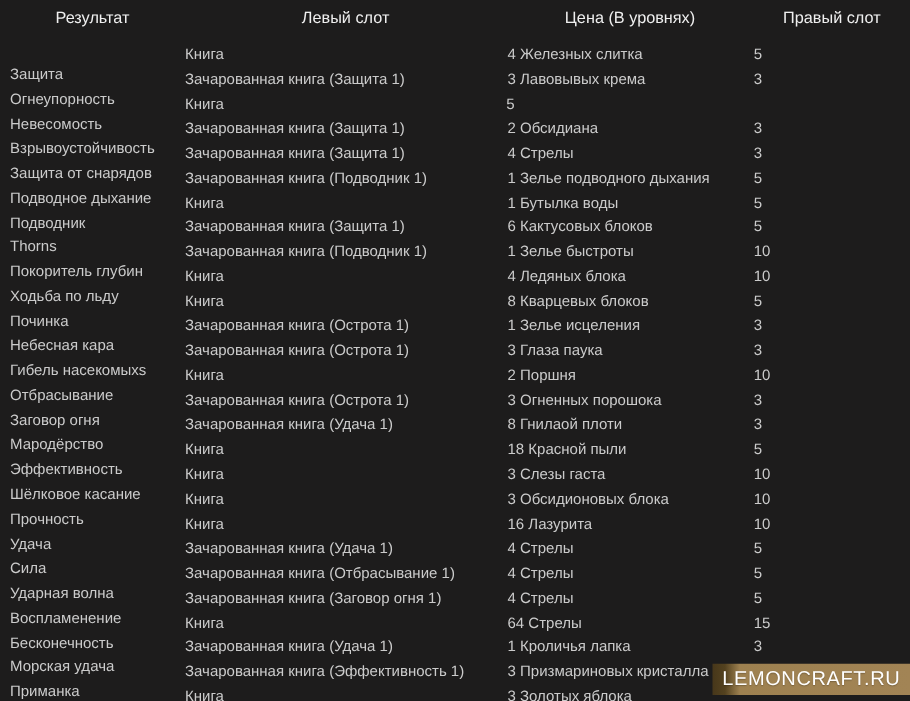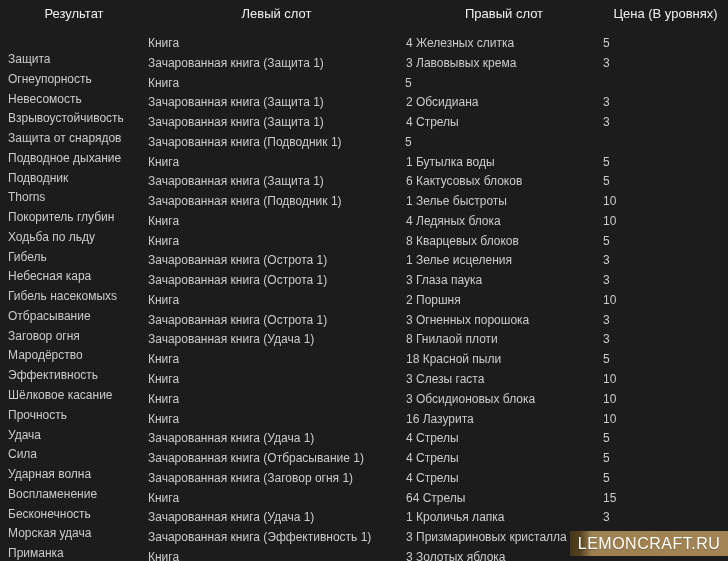--- a/index.html
+++ b/index.html
@@ -45,22 +45,22 @@
   }
 </style>
 </head>
 <body>
 
 <div class="screen">
 
   <div class="grid header-row">
     <div class="hcell">Результат</div>
     <div class="hcell">Левый слот</div>
+    <div class="hcell">Цена (В уровнях)</div>
     <div class="hcell">Правый слот</div>
-    <div class="hcell">Цена (В уровнях)</div>
   </div>
 
   <div class="rows" id="rows">
     <div class="grid row">
       <div class="cell c1">Защита</div>
       <div class="cell c2">Книга</div>
       <div class="cell c3">4 Железных слитка</div>
       <div class="cell c4">5</div>
     </div>
 
@@ -87,20 +87,21 @@
     <div class="grid row">
       <div class="cell c1">Защита от снарядов</div>
       <div class="cell c2">Зачарованная книга (Защита 1)</div>
       <div class="cell c3">4 Стрелы</div>
       <div class="cell c4">3</div>
     </div>
 
     <div class="grid row">
       <div class="cell c1">Подводное дыхание</div>
       <div class="cell c2">Зачарованная книга (Подводник 1)</div>
+      <div class="cell c3">1 Зелье подводного дыхания</div>
       <div class="cell c4">5</div>
     </div>
 
     <div class="grid row">
       <div class="cell c1">Подводник</div>
       <div class="cell c2">Книга</div>
       <div class="cell c3">1 Бутылка воды</div>
       <div class="cell c4">5</div>
     </div>
 
@@ -119,21 +120,21 @@
     </div>
 
     <div class="grid row">
       <div class="cell c1">Ходьба по льду</div>
       <div class="cell c2">Книга</div>
       <div class="cell c3">4 Ледяных блока</div>
       <div class="cell c4">10</div>
     </div>
 
     <div class="grid row">
-      <div class="cell c1">Гибель</div>
+      <div class="cell c1">Починка</div>
       <div class="cell c2">Книга</div>
       <div class="cell c3">8 Кварцевых блоков</div>
       <div class="cell c4">5</div>
     </div>
 
     <div class="grid row">
       <div class="cell c1">Небесная кара</div>
       <div class="cell c2">Зачарованная книга (Острота 1)</div>
       <div class="cell c3">1 Зелье исцеления</div>
       <div class="cell c4">3</div>

